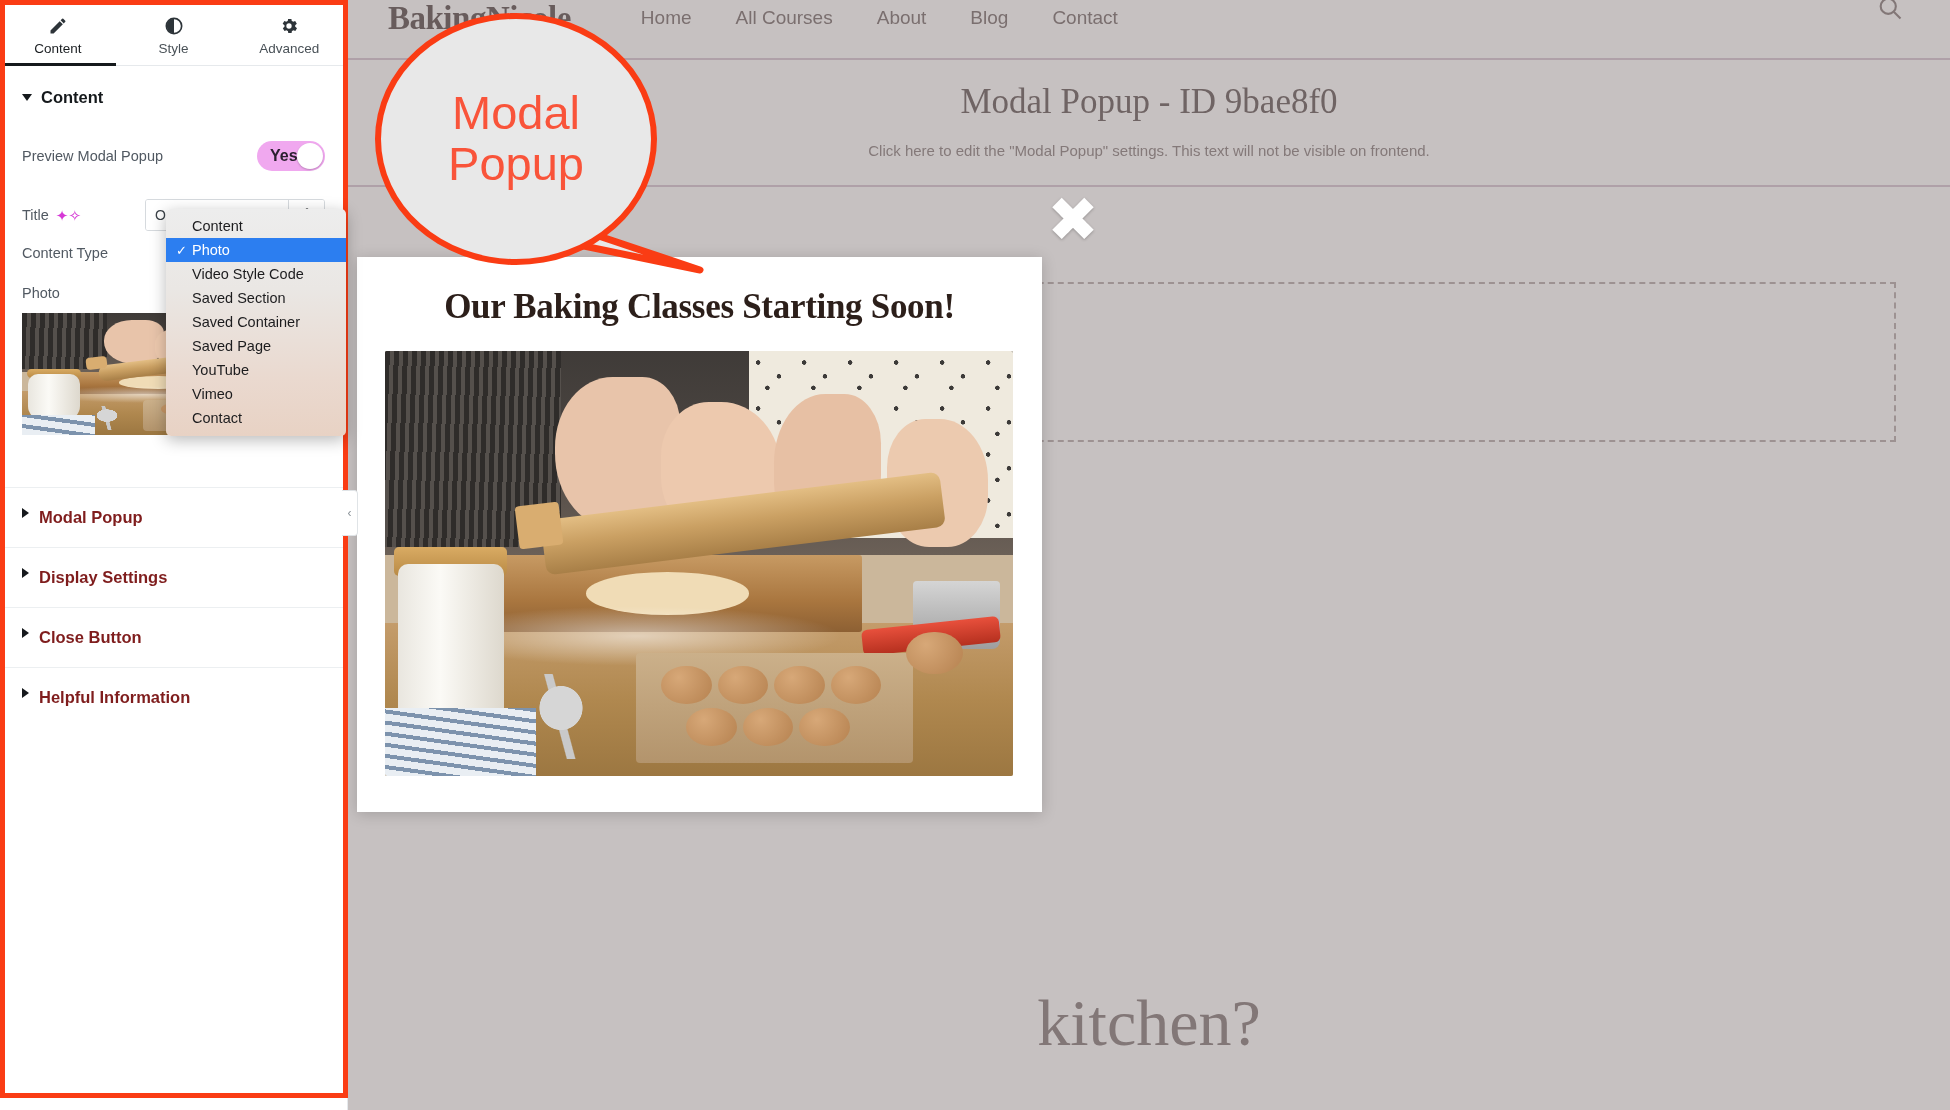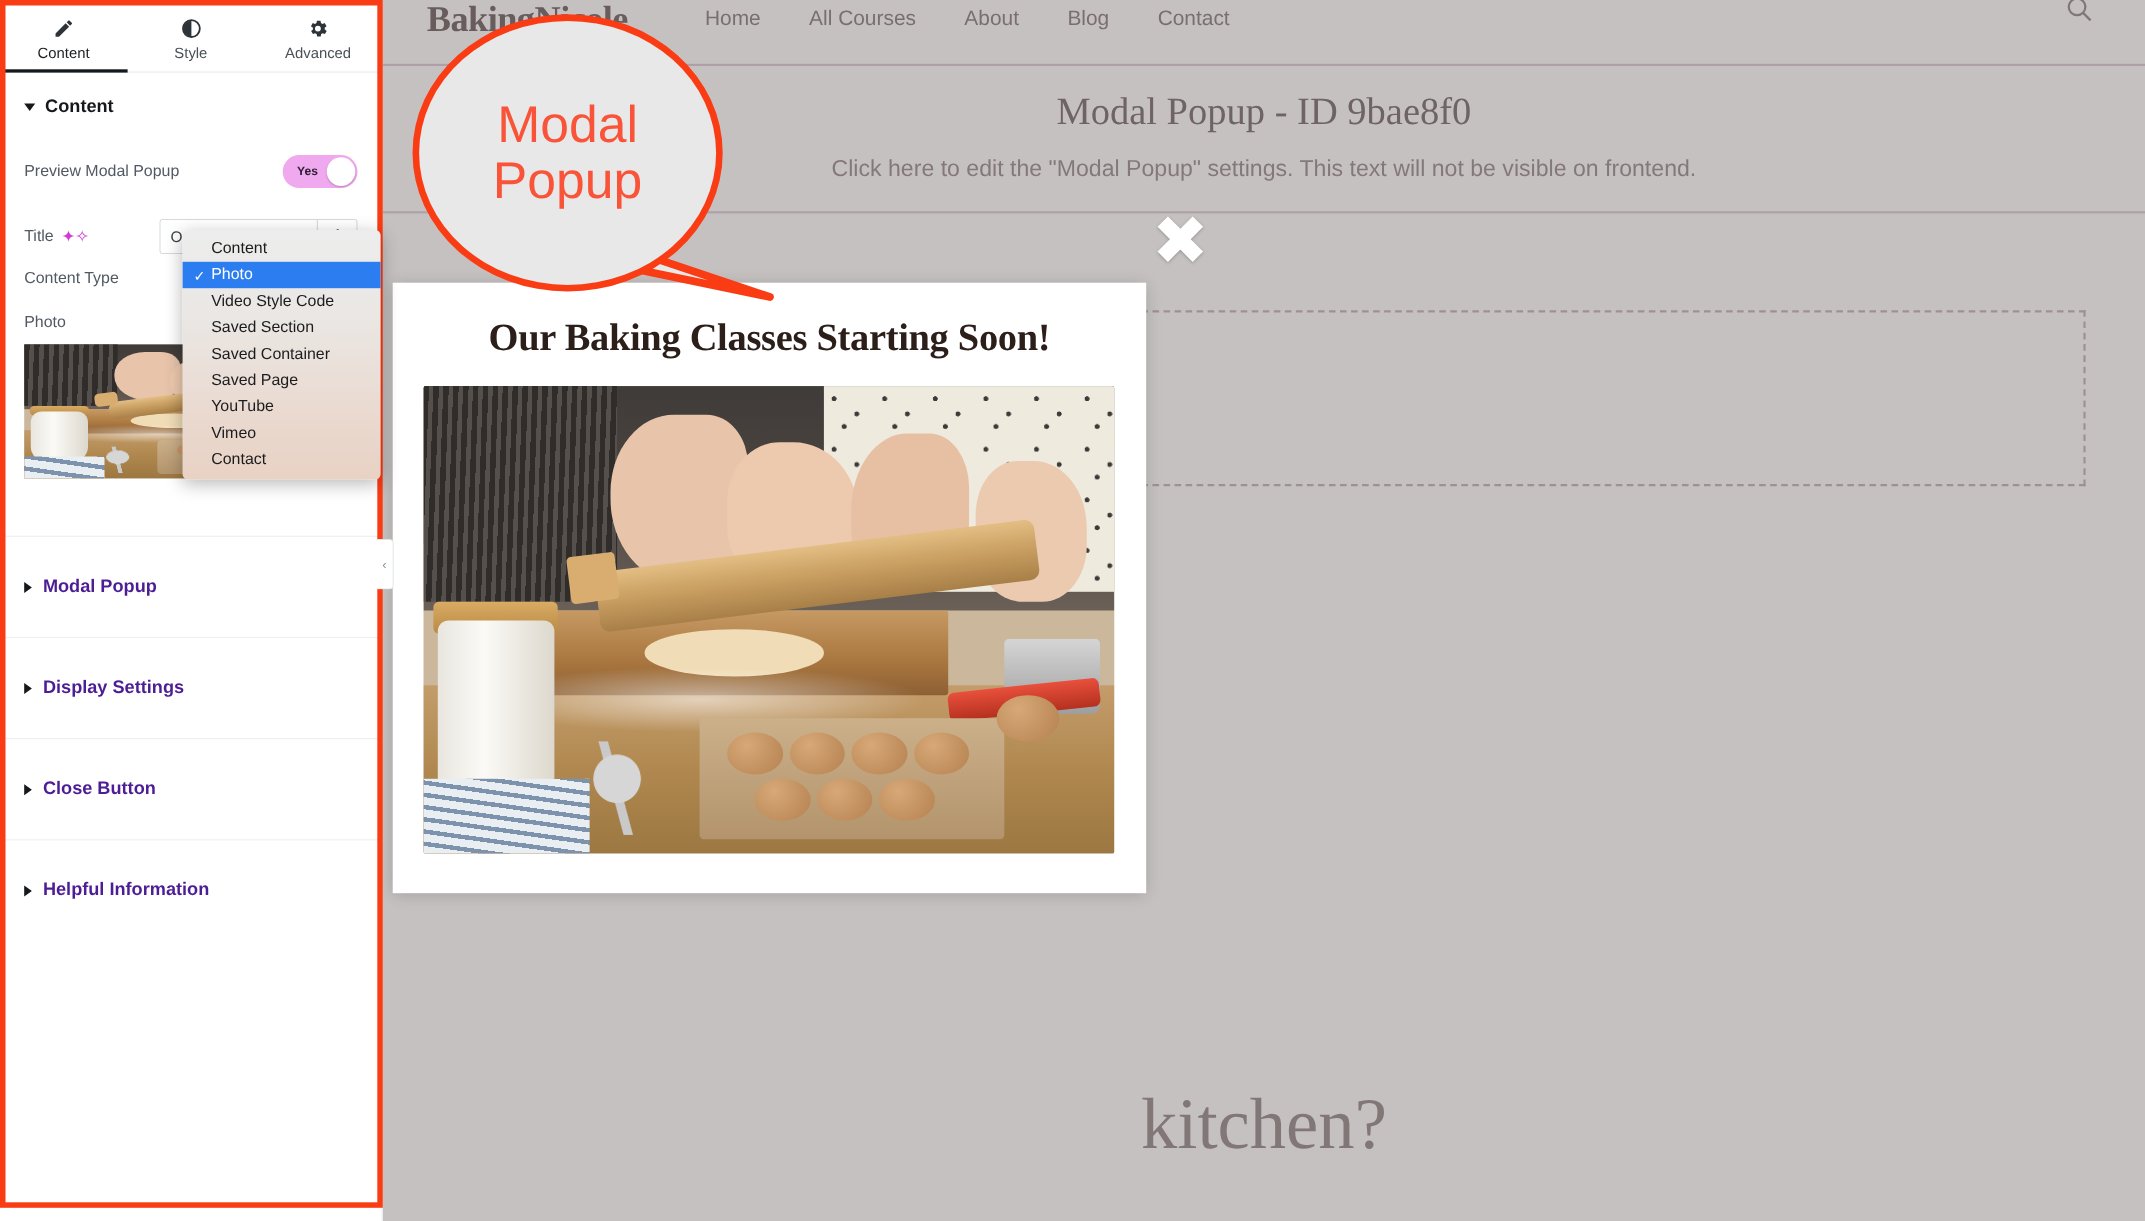--- a/index.html
+++ b/index.html
@@ -49,21 +49,21 @@
     border-bottom: 2px solid #d8c7d4;
     text-align: center;
   }
   .editor-band-title {
     font-family: "Liberation Serif", serif;
     font-size: 35px; color: #6a5f5f; font-weight: 400;
   }
   .editor-band-sub {
     margin-top: 20px;
     font-family: "Liberation Sans", sans-serif;
-    font-size: 21px; color: #8e8484; font-weight: 300;
+    font-size: 15px; color: #8e8484; font-weight: 300;
   }
 
   
   .dashed-box {
     position: absolute; left: 58px; top: 282px;
     width: 1490px; height: 160px;
     border: 2px dashed #b9aeae;
   }
 
   
@@ -213,21 +213,21 @@
   }
   .ai-spark { color: #d638d6; font-size: 15px; line-height: 1; }
 
   
   .toggle {
     width: 68px; height: 30px; border-radius: 16px;
     background: #f0a8ef; position: relative;
     display: flex; align-items: center; cursor: pointer;
   }
   .toggle-text {
-    font-size: 11px; font-weight: 700; color: #2b2030;
+    font-size: 16px; font-weight: 700; color: #2b2030;
     margin-left: 13px;
   }
   .toggle-knob {
     position: absolute; right: 2px; top: 2px;
     width: 26px; height: 26px; border-radius: 50%;
     background: #ffffff; box-shadow: 0 1px 2px rgba(0,0,0,0.22);
   }
   .input-group {
     display: flex; border: 1px solid #d6dade; border-radius: 3px;
     overflow: hidden; background: #fff; width: 180px;
@@ -246,23 +246,23 @@
 
   .photo-label { padding: 10px 22px 8px 22px; font-size: 14.5px; color: #515962; }
   .photo-thumb {
     margin: 4px 22px 0 22px; width: 303px; height: 122px;
     overflow: hidden; position: relative; background:#cbb79b;
   }
   .photo-thumb .photo-art { transform: scale(1.0); }
 
   .accordion-item {
     border-top: 1px solid #eceff1;
-    padding: 36px 22px;
-    display: flex; align-items: center; gap: 10px;
-    font-size: 16.5px; font-weight: 700; color: #4c1d95;
+    padding: 20px 22px;
+    display: flex; gap: 10px;
+    font-size: 16.5px; font-weight: 700; color: #7f1d1d;
     cursor: pointer;
   }
   .spacer-blank { height: 52px; }
 
   
   .collapse-handle {
     position: absolute; left: 342px; top: 490px;
     width: 16px; height: 46px;
     background: #ffffff; border: 1px solid #e0e4e7; border-left: none;
     border-radius: 0 4px 4px 0;

